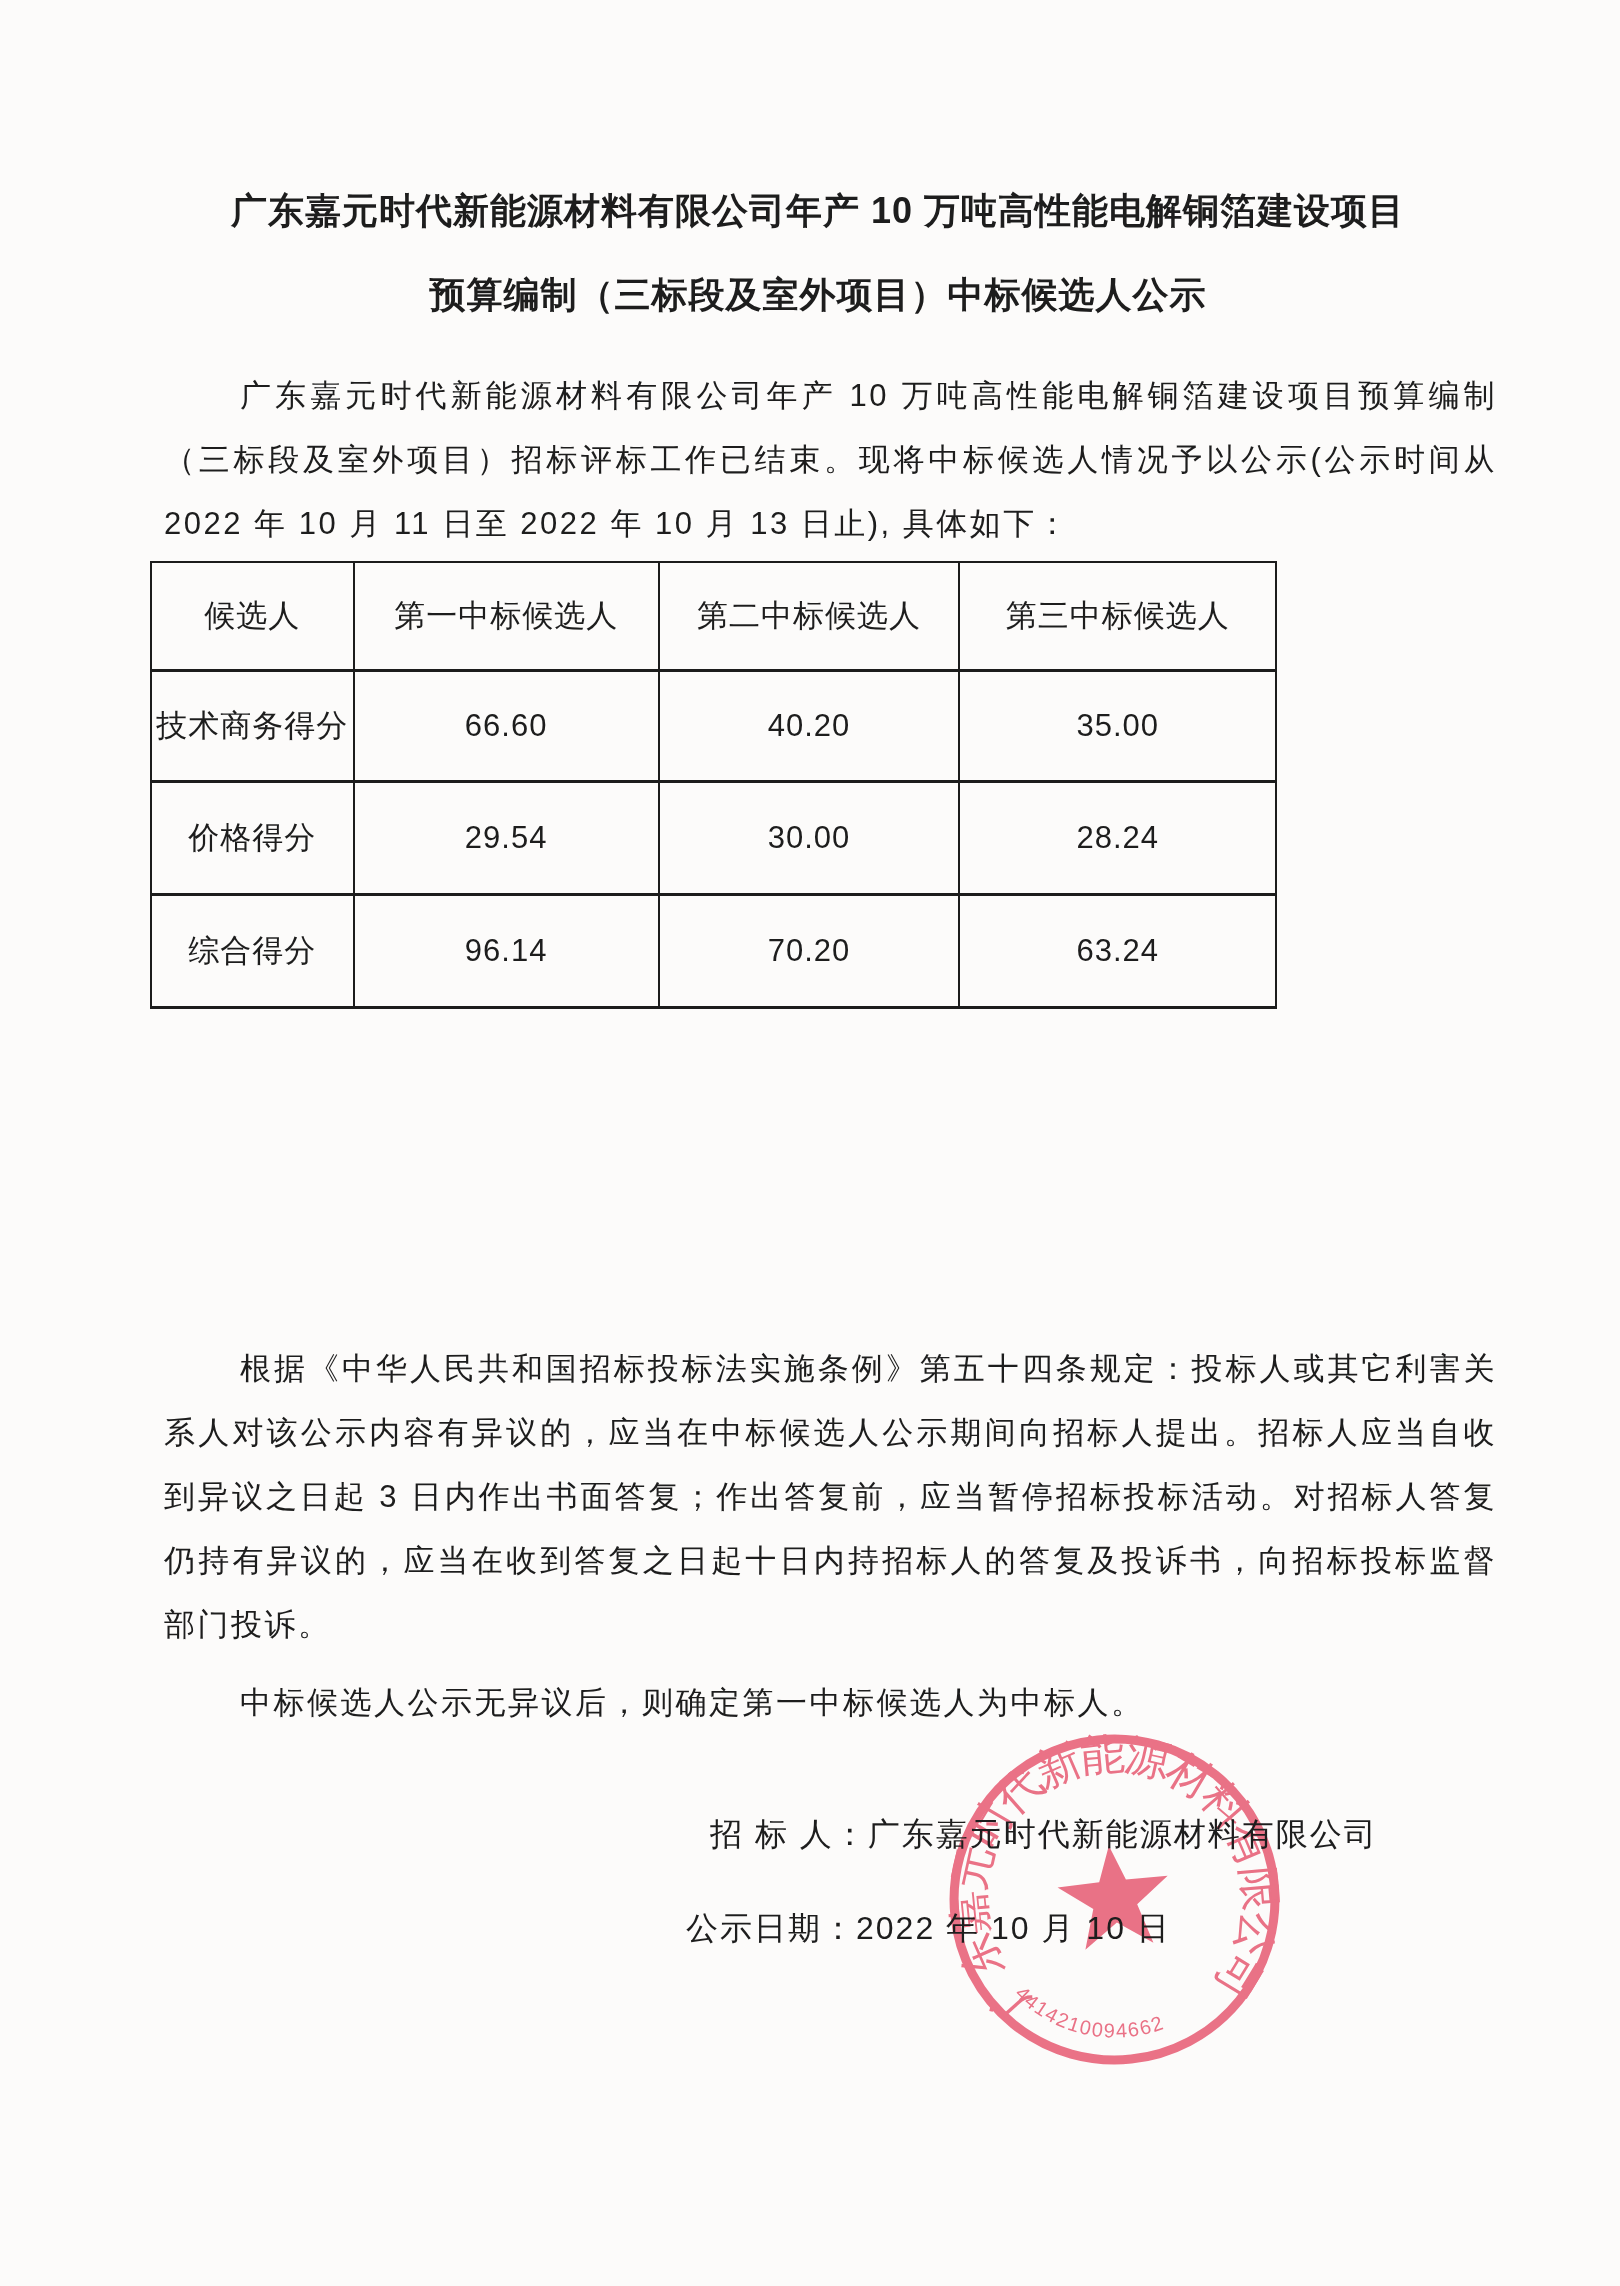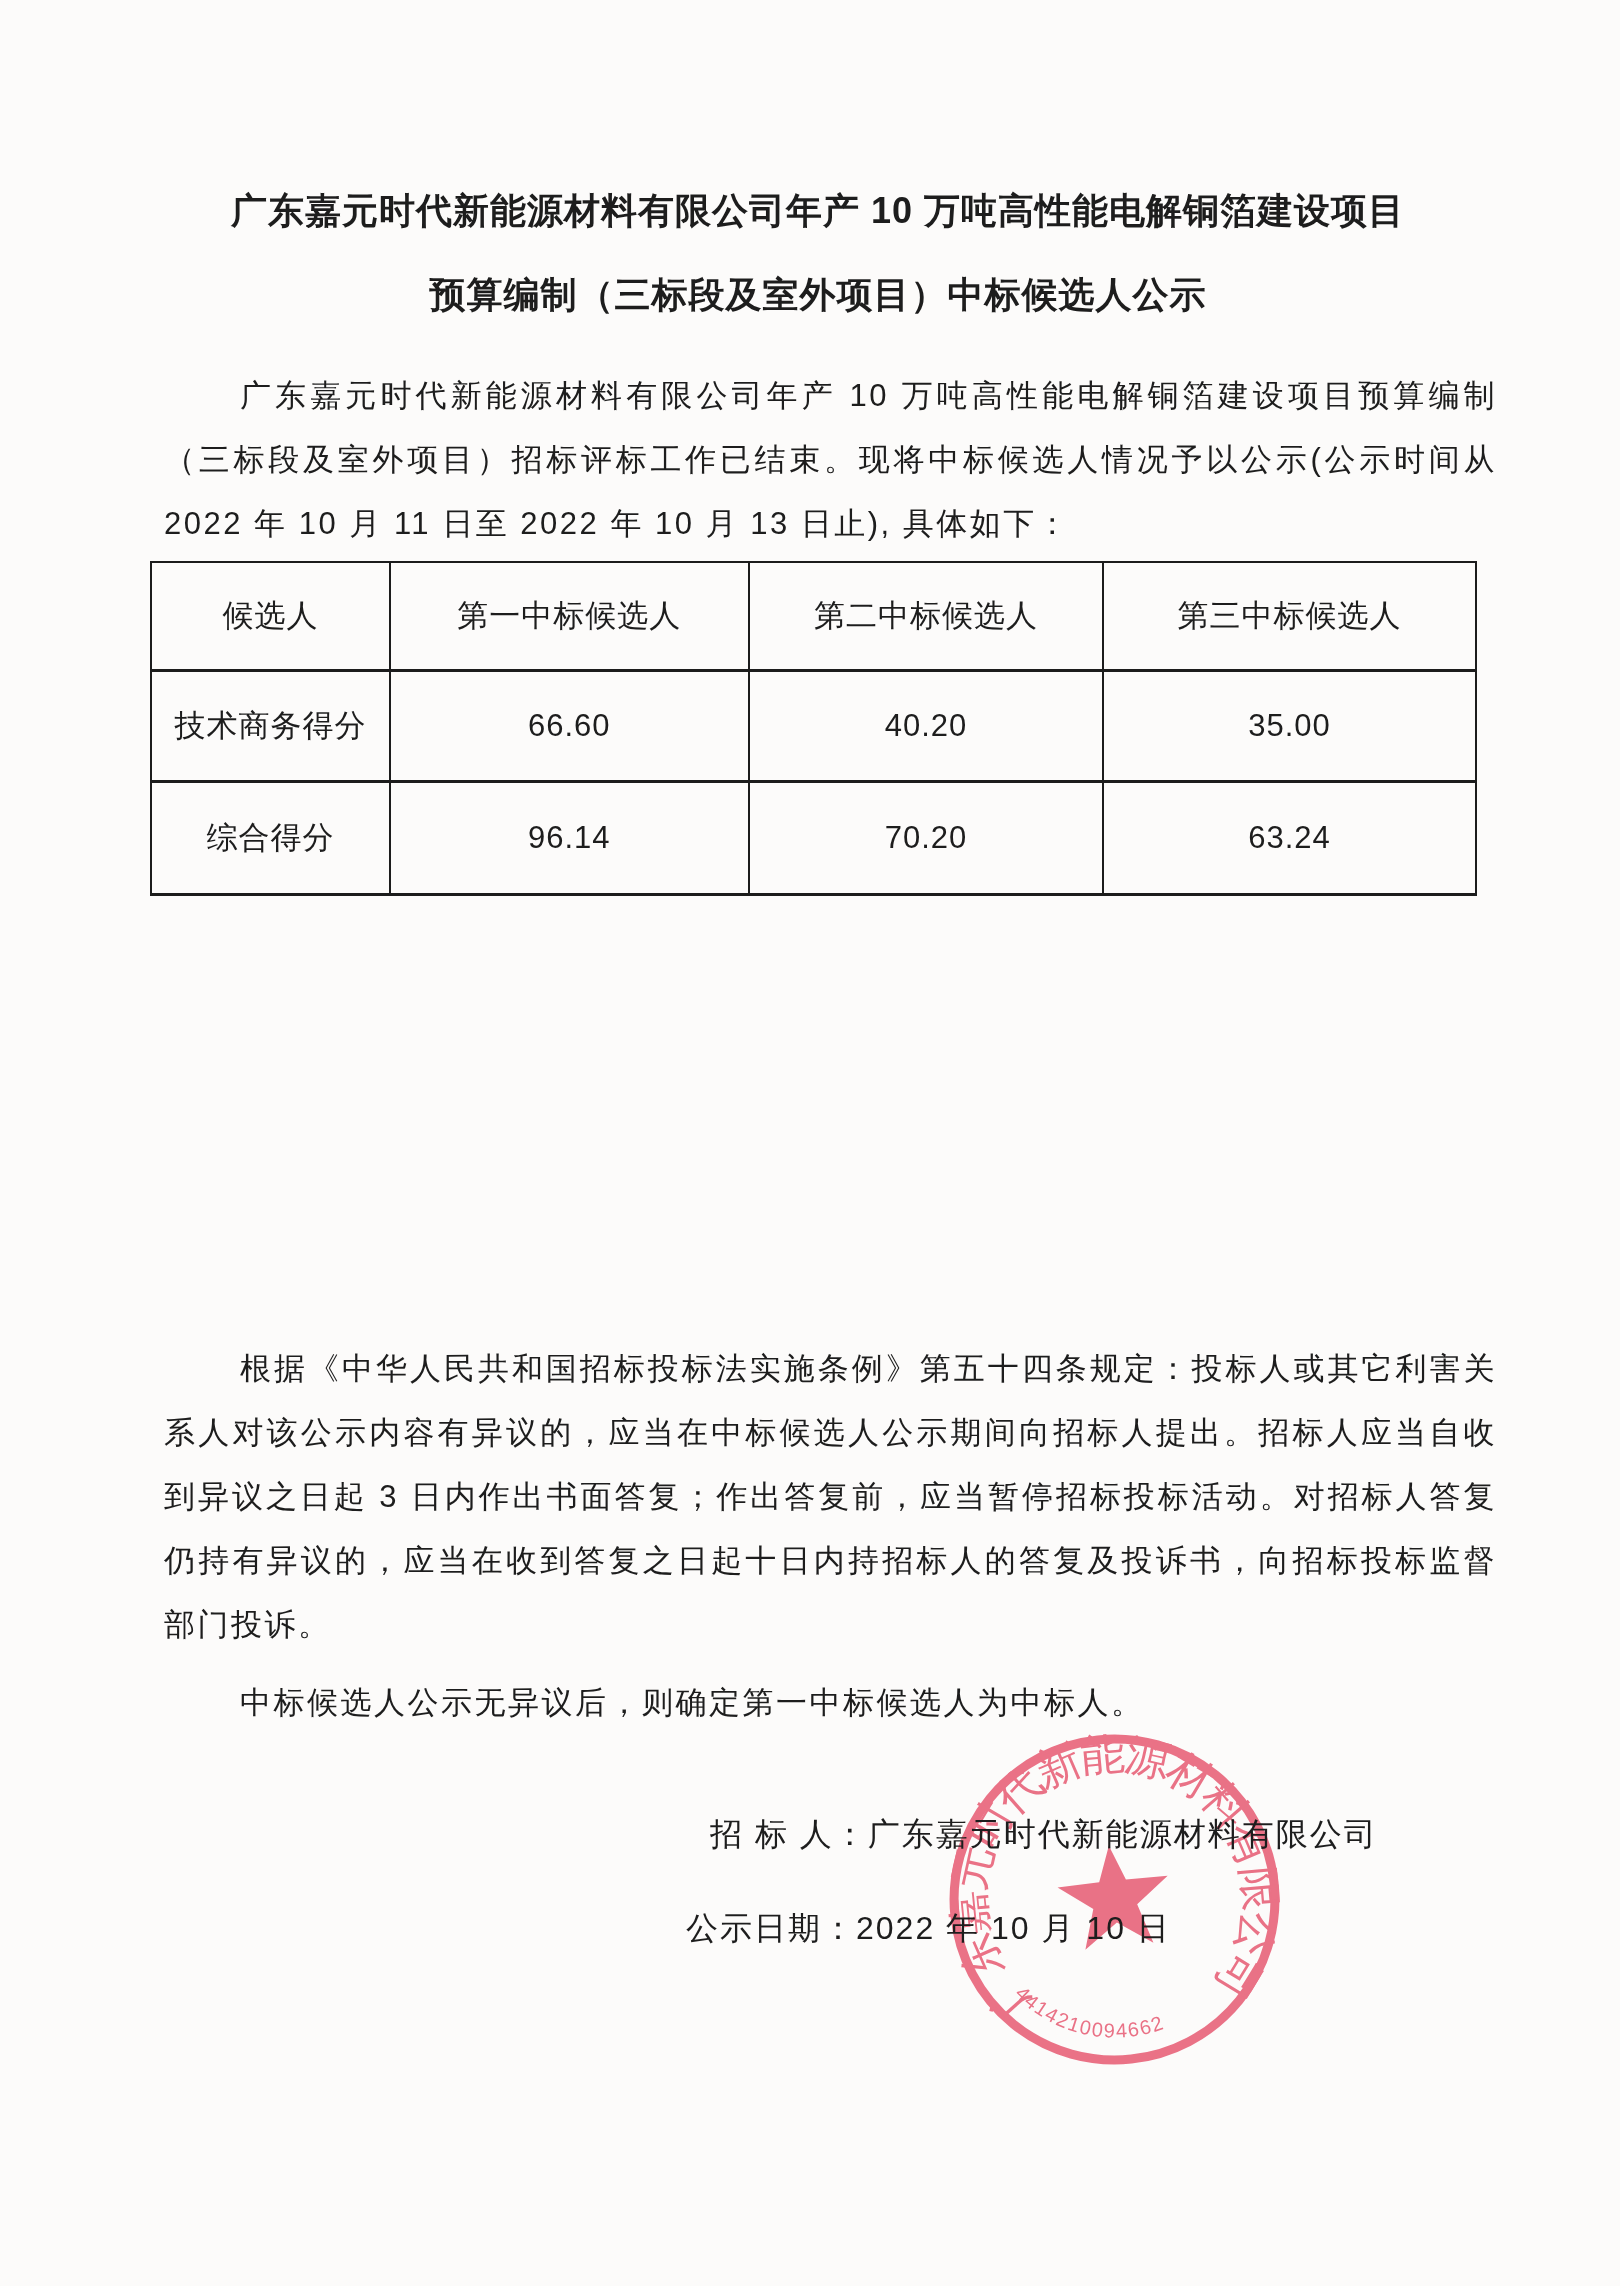--- a/index.html
+++ b/index.html
@@ -18,21 +18,21 @@
   }
   .para{
     position:absolute;left:164px;width:1333px;
     font-size:31px;line-height:64px;letter-spacing:2.5px;
     text-align:justify;
   }
   #intro{top:364px;text-indent:76px;}
   #legal{top:1337px;text-indent:76px;}
   #confirm{top:1671px;text-indent:76px;}
   table.candidates{
-    position:absolute;top:561px;left:150px;width:1327px;
+    position:absolute;top:561px;left:150px;width:1127px;
     border-collapse:collapse;table-layout:fixed;
     font-size:31px;letter-spacing:1px;
   }
   table.candidates td{
     border:2.9px solid #1c1c1c;
     text-align:center;vertical-align:middle;
     padding:2px;
   }
   table.candidates tr{border-bottom:3.9px solid #1c1c1c;}
   col.c1{width:18.02%;} col.c2{width:27.10%;} col.c3{width:26.74%;} col.c4{width:28.14%;}
@@ -72,20 +72,26 @@
     <td>第一中标候选人</td>
     <td>第二中标候选人</td>
     <td>第三中标候选人</td>
   </tr>
   <tr class="r-tech">
     <td>技术商务得分</td>
     <td>66.60</td>
     <td>40.20</td>
     <td>35.00</td>
   </tr>
+  <tr class="r-score">
+    <td>价格得分</td>
+    <td>29.54</td>
+    <td>30.00</td>
+    <td>28.24</td>
+  </tr>
   <tr class="r-total">
     <td>综合得分</td>
     <td>96.14</td>
     <td>70.20</td>
     <td>63.24</td>
   </tr>
 </tbody>
   </table>
 
 <div id="legal" class="para">根据《中华人民共和国招标投标法实施条例》第五十四条规定：投标人或其它利害关系人对该公示内容有异议的，应当在中标候选人公示期间向招标人提出。招标人应当自收到异议之日起 3 日内作出书面答复；作出答复前，应当暂停招标投标活动。对招标人答复仍持有异议的，应当在收到答复之日起十日内持招标人的答复及投诉书，向招标投标监督部门投诉。</div>

